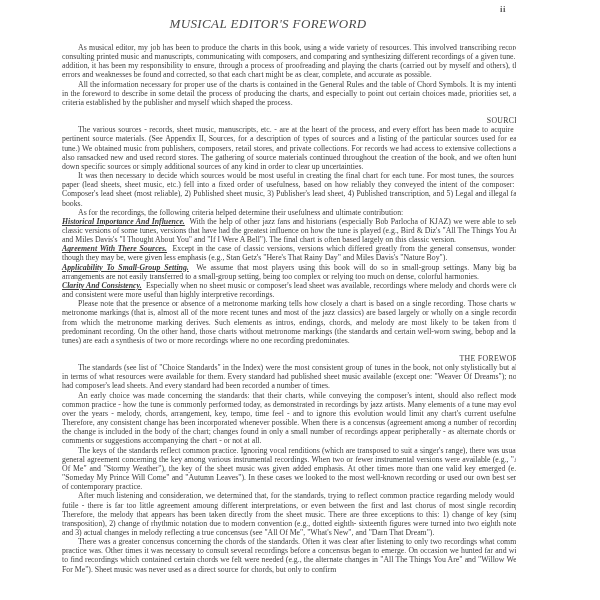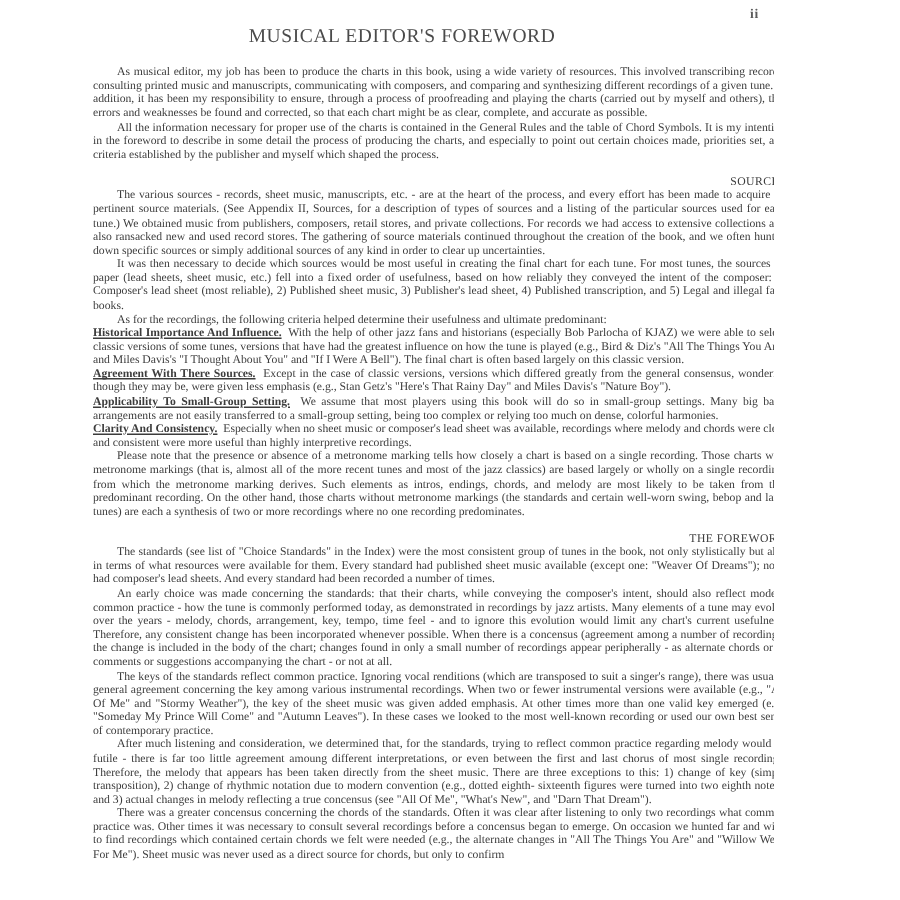--- a/index.html
+++ b/index.html
@@ -26,55 +26,57 @@
   }
   .doc-title {
     position: absolute;
     top: 16px; left: 0;
     width: 536px;
     text-align: center;
     font-size: 13px;
     letter-spacing: 0.4px;
     color: #4a4a4a;
     white-space: nowrap;
+    font-style: italic;
   }
   .doc-body {
     position: absolute;
     top: 43px; left: 62px;
     width: 462px;
     font-size: 7.8px;
     line-height: 9.15px;
     text-align: justify;
     color: #3c3c3c;
   }
   .doc-body p { margin: 0; }
   .doc-body p.indent { text-indent: 16px; }
   .section-heading {
     margin-top: 9px !important;
     letter-spacing: 0.3px;
     text-align: right;
   }
   .lead {
     font-weight: bold;
     text-decoration: underline;
+    font-style: italic;
   }
 </style>
 </head>
 <body>
 
 <div class="page">
   <div class="page-number">ii</div>
   <div class="doc-title">MUSICAL EDITOR'S FOREWORD</div>
   <div class="doc-body">
       <p class="indent">As musical editor, my job has been to produce the charts in this book, using a wide variety of resources. This involved transcribing records, consulting printed music and manuscripts, communicating with composers, and comparing and synthesizing different recordings of a given tune. In addition, it has been my responsibility to ensure, through a process of proofreading and playing the charts (carried out by myself and others), that errors and weaknesses be found and corrected, so that each chart might be as clear, complete, and accurate as possible.</p>
       <p class="indent">All the information necessary for proper use of the charts is contained in the General Rules and the table of Chord Symbols. It is my intention in the foreword to describe in some detail the process of producing the charts, and especially to point out certain choices made, priorities set, and criteria established by the publisher and myself which shaped the process.</p>
       <p class="section-heading">SOURCES</p>
       <p class="indent">The various sources - records, sheet music, manuscripts, etc. - are at the heart of the process, and every effort has been made to acquire all pertinent source materials. (See Appendix II, Sources, for a description of types of sources and a listing of the particular sources used for each tune.) We obtained music from publishers, composers, retail stores, and private collections. For records we had access to extensive collections and also ransacked new and used record stores. The gathering of source materials continued throughout the creation of the book, and we often hunted down specific sources or simply additional sources of any kind in order to clear up uncertainties.</p>
       <p class="indent">It was then necessary to decide which sources would be most useful in creating the final chart for each tune. For most tunes, the sources on paper (lead sheets, sheet music, etc.) fell into a fixed order of usefulness, based on how reliably they conveyed the intent of the composer: 1) Composer's lead sheet (most reliable), 2) Published sheet music, 3) Publisher's lead sheet, 4) Published transcription, and 5) Legal and illegal fake books.</p>
-      <p class="indent">As for the recordings, the following criteria helped determine their usefulness and ultimate predominant:</p>
+      <p class="indent">As for the recordings, the following criteria helped determine their usefulness and ultimate contribution:</p>
       <p><span class="lead">Historical Importance And Influence.</span>&nbsp; With the help of other jazz fans and historians (especially Bob Parlocha of KJAZ) we were able to select classic versions of some tunes, versions that have had the greatest influence on how the tune is played (e.g., Bird &amp; Diz's "All The Things You Are" and Miles Davis's "I Thought About You" and "If I Were A Bell"). The final chart is often based largely on this classic version.</p>
       <p><span class="lead">Agreement With There Sources.</span>&nbsp; Except in the case of classic versions, versions which differed greatly from the general consensus, wonderful though they may be, were given less emphasis (e.g., Stan Getz's "Here's That Rainy Day" and Miles Davis's "Nature Boy").</p>
       <p><span class="lead">Applicability To Small-Group Setting.</span>&nbsp; We assume that most players using this book will do so in small-group settings. Many big band arrangements are not easily transferred to a small-group setting, being too complex or relying too much on dense, colorful harmonies.</p>
       <p><span class="lead">Clarity And Consistency.</span>&nbsp; Especially when no sheet music or composer's lead sheet was available, recordings where melody and chords were clear and consistent were more useful than highly interpretive recordings.</p>
       <p class="indent">Please note that the presence or absence of a metronome marking tells how closely a chart is based on a single recording. Those charts with metronome markings (that is, almost all of the more recent tunes and most of the jazz classics) are based largely or wholly on a single recording, from which the metronome marking derives. Such elements as intros, endings, chords, and melody are most likely to be taken from this predominant recording. On the other hand, those charts without metronome markings (the standards and certain well-worn swing, bebop and latin tunes) are each a synthesis of two or more recordings where no one recording predominates.</p>
       <p class="section-heading">THE FOREWORD</p>
       <p class="indent">The standards (see list of "Choice Standards" in the Index) were the most consistent group of tunes in the book, not only stylistically but also in terms of what resources were available for them. Every standard had published sheet music available (except one: "Weaver Of Dreams"); none had composer's lead sheets. And every standard had been recorded a number of times.</p>
       <p class="indent">An early choice was made concerning the standards: that their charts, while conveying the composer's intent, should also reflect modern common practice - how the tune is commonly performed today, as demonstrated in recordings by jazz artists. Many elements of a tune may evolve over the years - melody, chords, arrangement, key, tempo, time feel - and to ignore this evolution would limit any chart's current usefulness. Therefore, any consistent change has been incorporated whenever possible. When there is a concensus (agreement among a number of recordings) the change is included in the body of the chart; changes found in only a small number of recordings appear peripherally - as alternate chords or as comments or suggestions accompanying the chart - or not at all.</p>
       <p class="indent">The keys of the standards reflect common practice. Ignoring vocal renditions (which are transposed to suit a singer's range), there was usually general agreement concerning the key among various instrumental recordings. When two or fewer instrumental versions were available (e.g., "All Of Me" and "Stormy Weather"), the key of the sheet music was given added emphasis. At other times more than one valid key emerged (e.g., "Someday My Prince Will Come" and "Autumn Leaves"). In these cases we looked to the most well-known recording or used our own best sense of contemporary practice.</p>
       <p class="indent">After much listening and consideration, we determined that, for the standards, trying to reflect common practice regarding melody would be futile - there is far too little agreement amoung different interpretations, or even between the first and last chorus of most single recordings. Therefore, the melody that appears has been taken directly from the sheet music. There are three exceptions to this: 1) change of key (simple transposition), 2) change of rhythmic notation due to modern convention (e.g., dotted eighth- sixteenth figures were turned into two eighth notes), and 3) actual changes in melody reflecting a true concensus (see "All Of Me", "What's New", and "Darn That Dream").</p>

